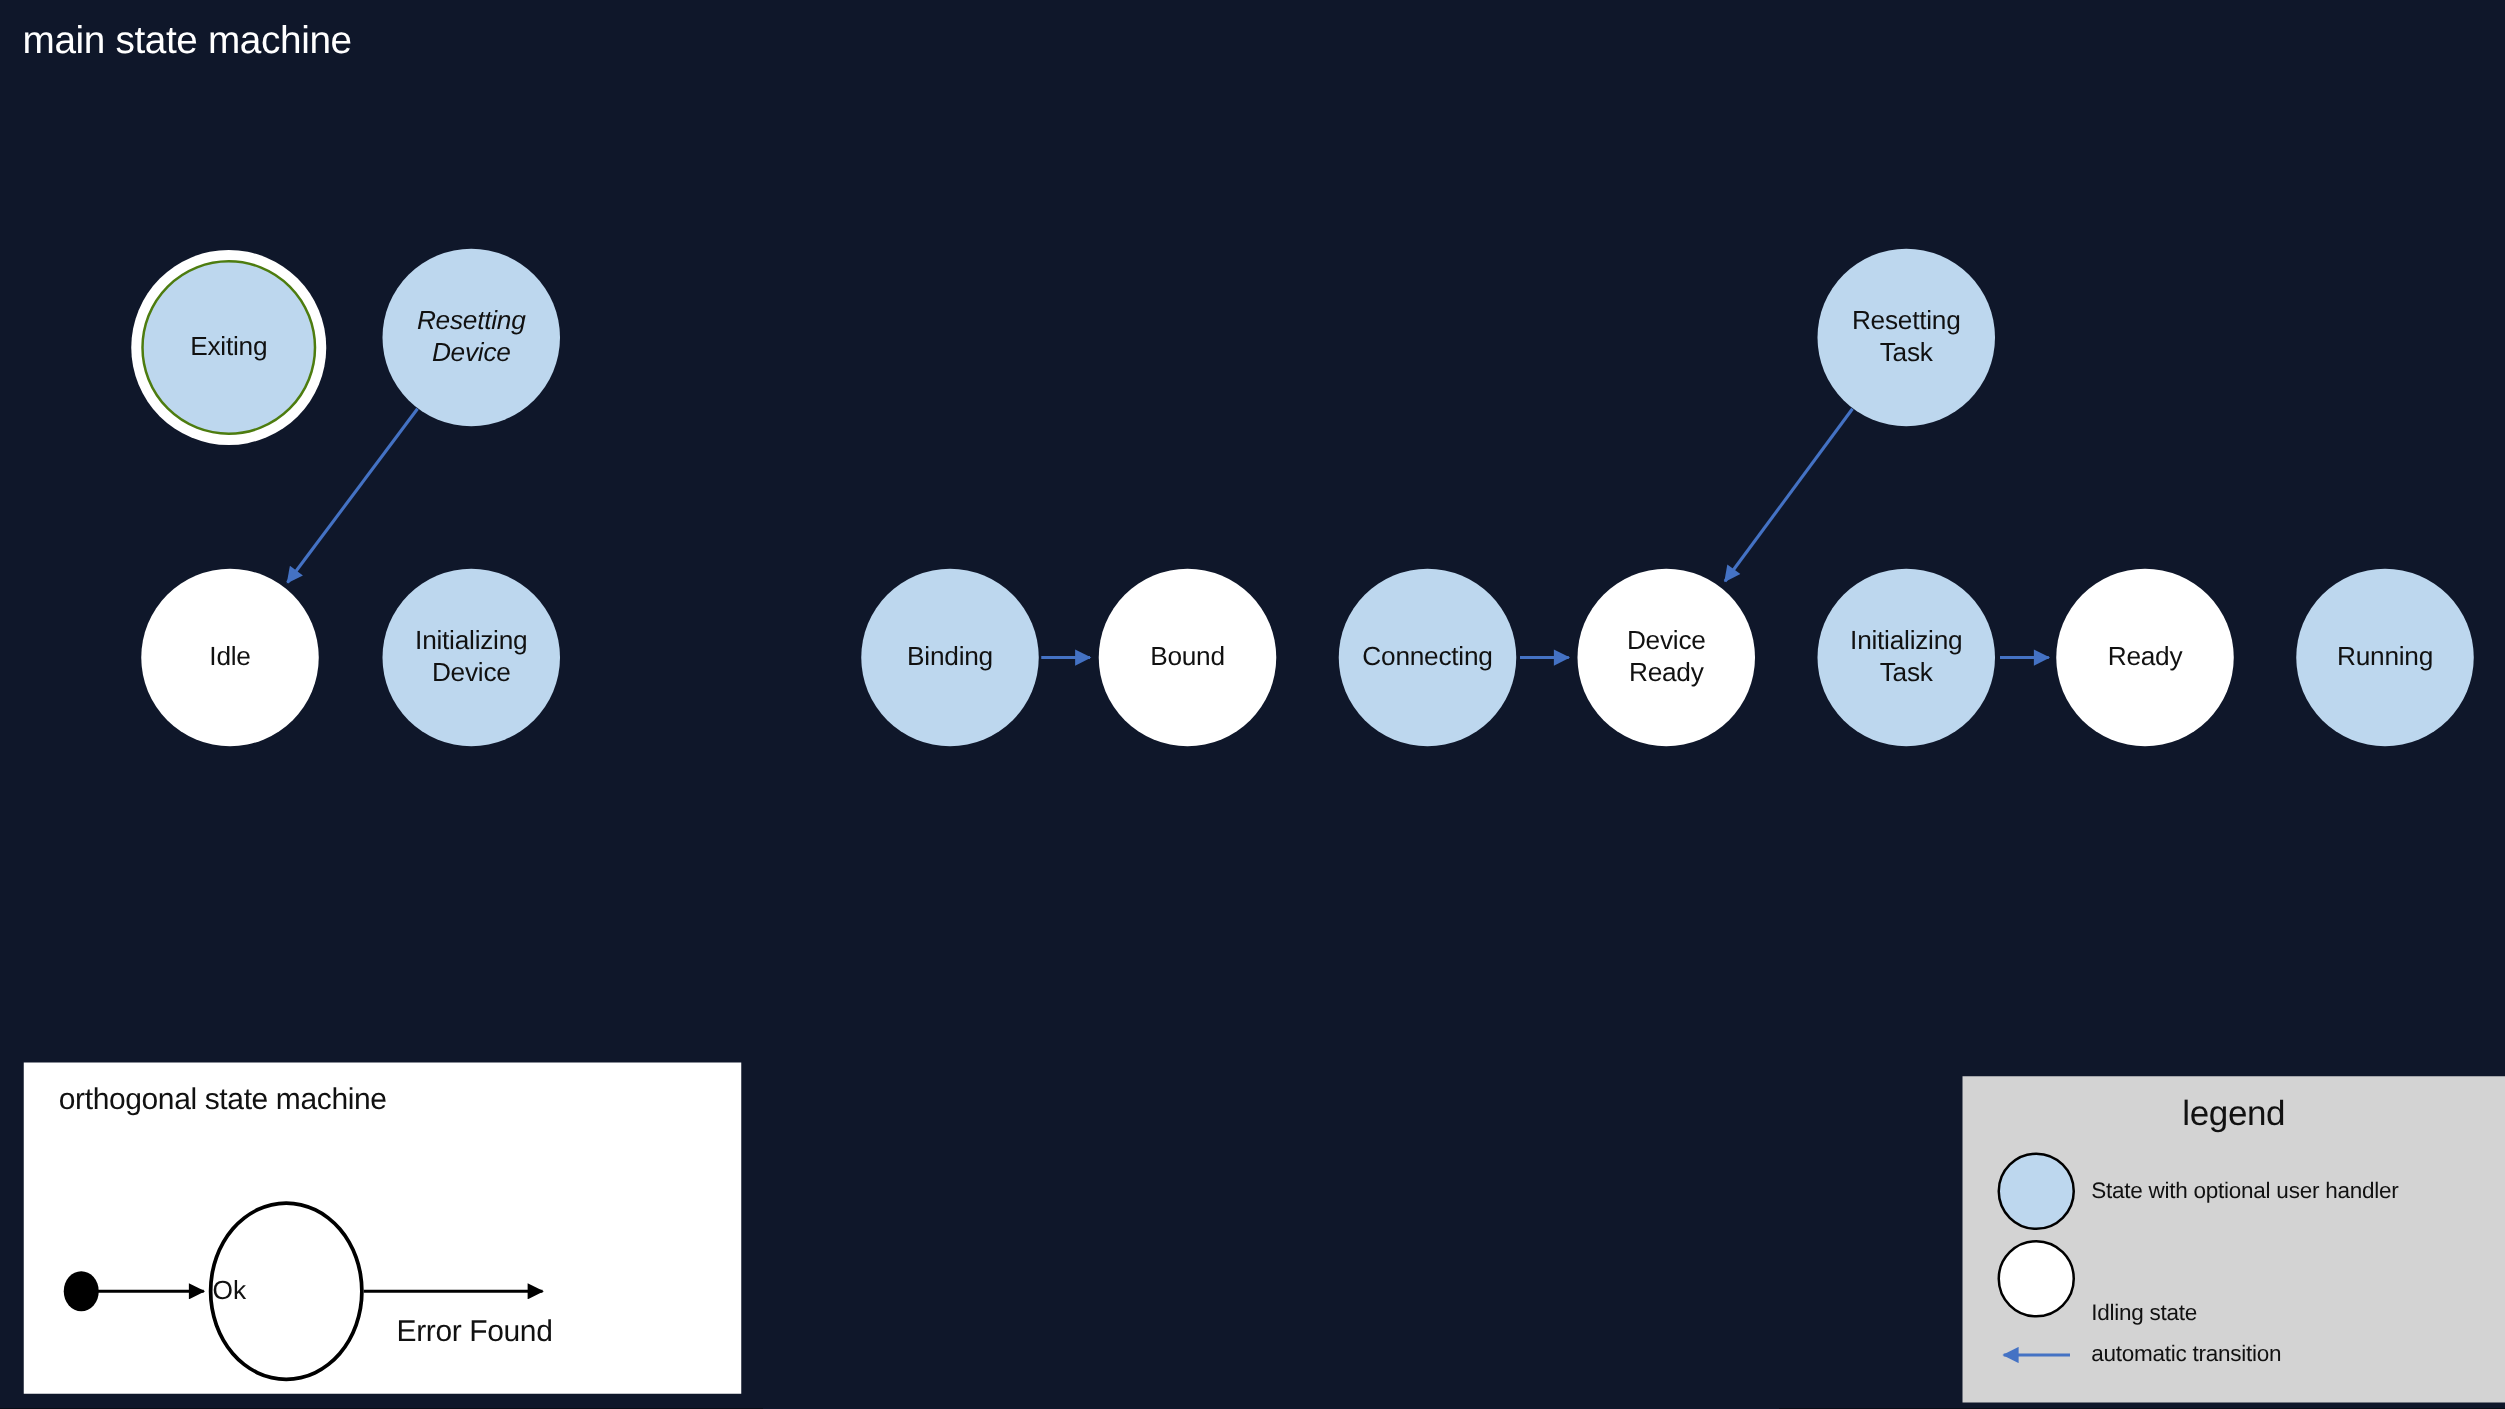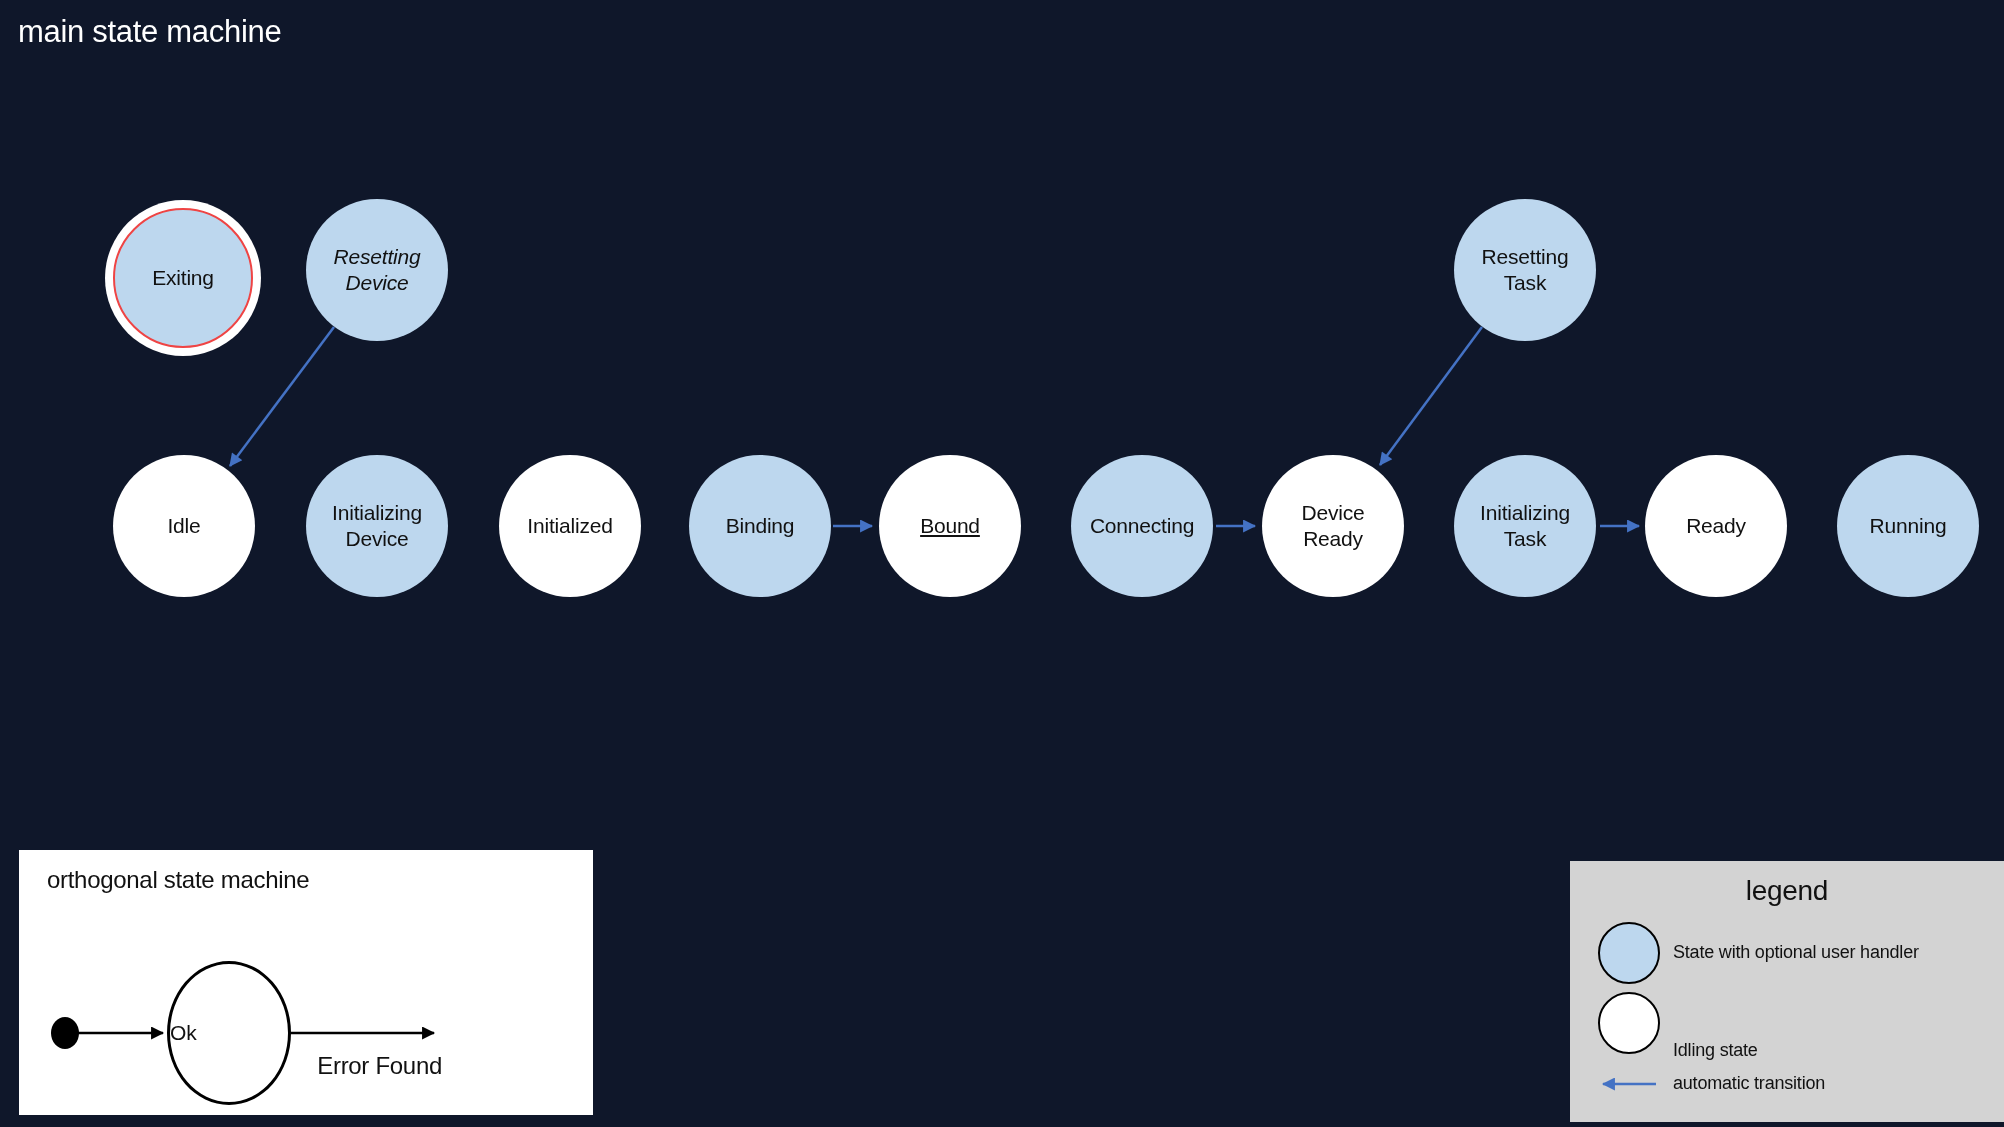--- a/index.html
+++ b/index.html
@@ -6,21 +6,21 @@
   .canvas{position:relative;width:2004px;height:1127px;background:#0f172a;overflow:hidden;
           font-family:"Liberation Sans",sans-serif;color:#111;}
   .title{position:absolute;letter-spacing:-0.3px;}
   .main-title{left:18px;top:14px;font-size:31px;color:#fff;}
   
   .state{position:absolute;width:142px;height:142px;border-radius:50%;
          display:flex;align-items:center;justify-content:center;text-align:center;}
   .state .lbl{font-size:21px;line-height:26px;letter-spacing:-0.2px;max-width:122px;color:#111;}
   .state.handler{background:#BDD7EE;}
   .state.idling{background:#FFFFFF;}
-  .state.final{width:140px;height:140px;border:2px solid #ef4444;box-sizing:border-box;
+  .state.final{width:140px;height:140px;border:2px solid #4d7c0f;box-sizing:border-box;
                box-shadow:0 0 0 8px #ffffff;}
   
   .ortho{position:absolute;left:19px;top:850px;width:574px;height:265px;background:#fff;}
   .ortho-title{left:28px;top:16px;font-size:24px;color:#111;}
   .ostate{position:absolute;width:124px;height:144px;border:3px solid #000;border-radius:50%;
           box-sizing:border-box;background:#fff;display:flex;align-items:center;}
   .ostate .lbl{font-size:21px;color:#111;}
   .idot{position:absolute;left:32px;top:167px;width:28px;height:32px;border-radius:50%;background:#000;}
   .trans-lbl{position:absolute;left:263px;top:202px;width:160px;text-align:right;
              font-size:24px;letter-spacing:-0.3px;color:#111;}
@@ -52,27 +52,24 @@
   <div class="state handler" style="left:1454px;top:199px;">
     <span class="lbl">Resetting Task</span>
   </div>
 
   <div class="state idling" style="left:113px;top:455px;">
     <span class="lbl">Idle</span>
   </div>
   <div class="state handler" style="left:306px;top:455px;">
     <span class="lbl">Initializing Device</span>
   </div>
-  <div class="state idling" style="left:499px;top:455px;">
-    <span class="lbl">Initialized</span>
-  </div>
   <div class="state handler" style="left:689px;top:455px;">
     <span class="lbl">Binding</span>
   </div>
-  <div class="state idling" style="left:879px;top:455px;text-decoration:underline;">
+  <div class="state idling" style="left:879px;top:455px;">
     <span class="lbl">Bound</span>
   </div>
   <div class="state handler" style="left:1071px;top:455px;">
     <span class="lbl">Connecting</span>
   </div>
   <div class="state idling" style="left:1262px;top:455px;">
     <span class="lbl">Device Ready</span>
   </div>
   <div class="state handler" style="left:1454px;top:455px;">
     <span class="lbl">Initializing Task</span>

